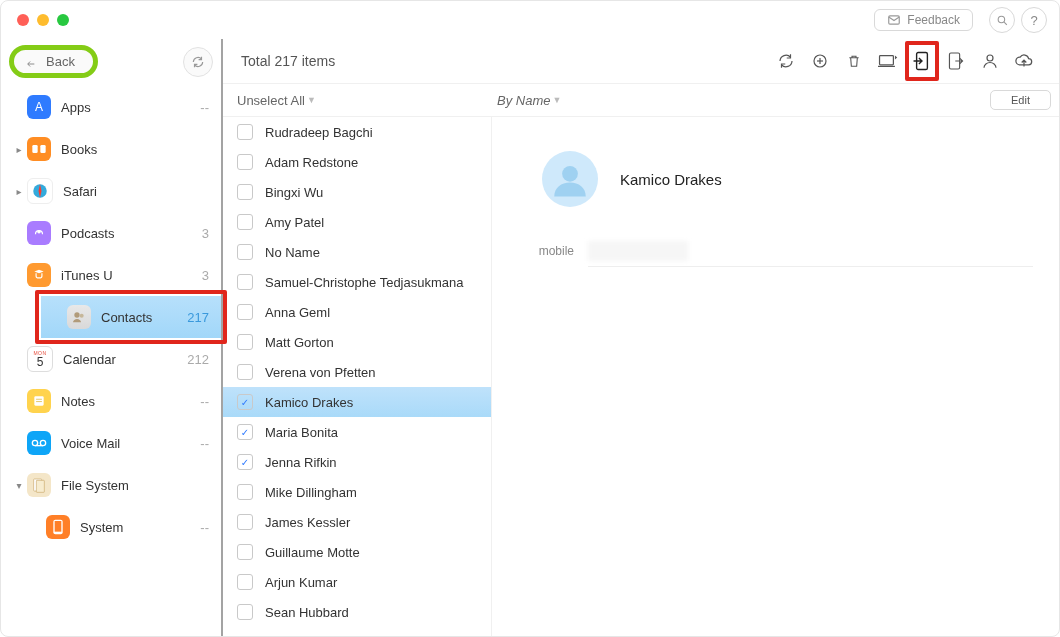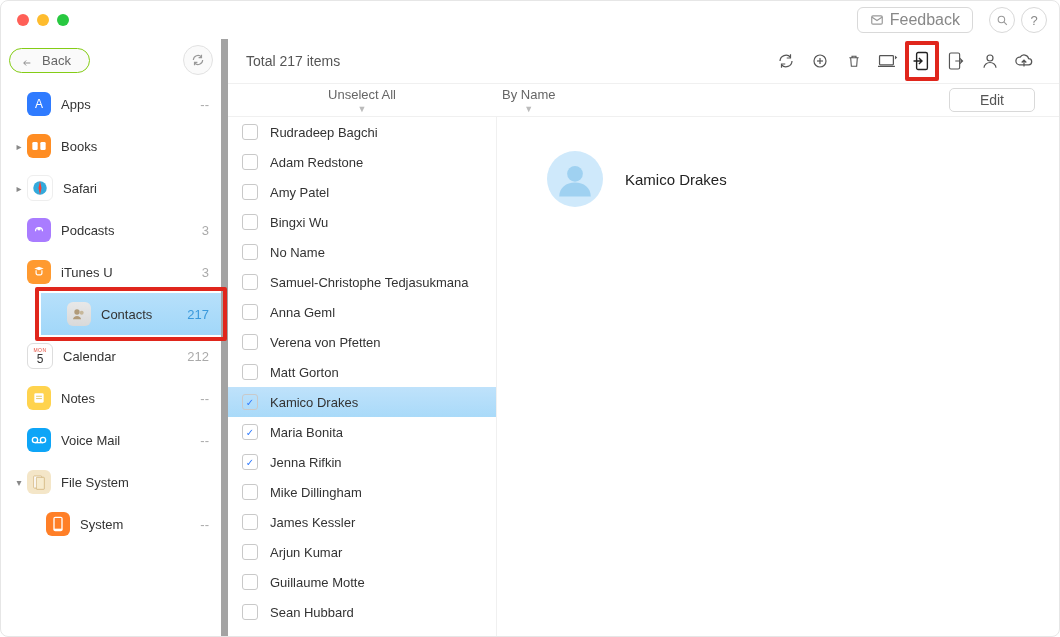--- a/index.html
+++ b/index.html
@@ -42,21 +42,21 @@
   .green { background: #28c840; }
   .top-spacer { flex: 1; }
   .feedback-btn {
     display: flex;
     align-items: center;
     gap: 6px;
     border: 1px solid #d9d9d9;
     border-radius: 6px;
     padding: 3px 12px;
     color: #888;
-    font-size: 16px;
+    font-size: 12px;
     margin-right: 10px;
   }
   .circle-btn {
     width: 24px;
     height: 24px;
     border: 1px solid #d9d9d9;
     border-radius: 50%;
     display: flex;
     align-items: center;
     justify-content: center;
@@ -80,21 +80,21 @@
   .sb-top {
     display: flex;
     align-items: center;
     padding: 6px 8px 8px 8px;
     gap: 8px;
   }
   .back-pill {
     display: flex;
     align-items: flex-end;
     gap: 8px;
-    border: 1px solid #84cc16;
+    border: 5px solid #84cc16;
     background: #fafafa;
     border-radius: 18px;
     padding: 4px 18px 4px 10px;
     color: #666;
   }
   .refresh-pill {
     width: 28px; height: 28px;
     border: 1px solid #e2e2e2;
     background: #fafafa;
     border-radius: 50%;
@@ -182,21 +182,21 @@
     border: 4px solid #e0261c;
     border-radius: 2px;
     pointer-events: none;
   }
 
   
   .content {
     flex: 1;
     display: flex;
     flex-direction: column;
-    border-left: 7px solid #a3a3a3;
+    border-left: 2px solid #a3a3a3;
   }
   
   .toolbar {
     height: 44px;
     display: flex;
     align-items: center;
     padding: 0 18px;
     border-bottom: 1px solid #f0f0f0;
   }
   .total-label { color: #555; font-size: 14px; }
@@ -222,34 +222,33 @@
     display: flex;
     align-items: center;
     border-bottom: 1px solid #f0f0f0;
   }
   .list-header-item {
     display: flex;
     align-items: center;
     gap: 2px;
     color: #666;
     padding: 0 10px;
-    flex-direction: column;
   }
   .lh-unselect { width: 240px; padding-left: 14px; }
-  .lh-byname { padding-right: 10px; }
+  .lh-byname { padding-right: 10px; font-style: italic; }
   .lh-caret { color: #bbb; font-size: 9px; }
 
   .edit-btn {
     margin-left: auto;
-    margin-right: 24px;
+    margin-right: 8px;
     border: 1px solid #d9d9d9;
     border-radius: 5px;
-    padding: 3px 30px;
+    padding: 3px 20px;
     color: #555;
-    font-size: 14px;
+    font-size: 11px;
   }
 
   
   .columns {
     flex: 1;
     display: flex;
     overflow: hidden;
   }
   .name-list {
     width: 268px;
@@ -597,45 +596,45 @@
             <div class="row">
               <span class="cb"></span>
               <span class="row-name">Rudradeep Bagchi</span>
             </div>
             <div class="row">
               <span class="cb"></span>
               <span class="row-name">Adam Redstone</span>
             </div>
             <div class="row">
               <span class="cb"></span>
+              <span class="row-name">Bingxi Wu</span>
+            </div>
+            <div class="row">
+              <span class="cb"></span>
               <span class="row-name">Amy Patel</span>
             </div>
             <div class="row">
               <span class="cb"></span>
-              <span class="row-name">Bingxi Wu</span>
-            </div>
-            <div class="row">
-              <span class="cb"></span>
               <span class="row-name">No Name</span>
             </div>
             <div class="row">
               <span class="cb"></span>
               <span class="row-name">Samuel-Christophe Tedjasukmana</span>
             </div>
             <div class="row">
               <span class="cb"></span>
               <span class="row-name">Anna Geml</span>
             </div>
             <div class="row">
               <span class="cb"></span>
+              <span class="row-name">Matt Gorton</span>
+            </div>
+            <div class="row">
+              <span class="cb"></span>
               <span class="row-name">Verena von Pfetten</span>
-            </div>
-            <div class="row">
-              <span class="cb"></span>
-              <span class="row-name">Matt Gorton</span>
             </div>
             <div class="row sel">
               <span class="cb checked"></span>
               <span class="row-name">Kamico Drakes</span>
             </div>
             <div class="row">
               <span class="cb checked"></span>
               <span class="row-name">Maria Bonita</span>
             </div>
             <div class="row">
@@ -645,40 +644,44 @@
             <div class="row">
               <span class="cb"></span>
               <span class="row-name">Mike Dillingham</span>
             </div>
             <div class="row">
               <span class="cb"></span>
               <span class="row-name">James Kessler</span>
             </div>
             <div class="row">
               <span class="cb"></span>
+              <span class="row-name">Guillaume Motte</span>
+            </div>
+            <div class="row">
+              <span class="cb"></span>
               <span class="row-name">Arjun Kumar</span>
-            </div>
-            <div class="row">
-              <span class="cb"></span>
-              <span class="row-name">Guillaume Motte</span>
             </div>
             <div class="row">
               <span class="cb"></span>
               <span class="row-name">Sean Hubbard</span>
             </div>
           </div>
 
         <div class="details">
           <div class="detail-head">
             <div class="avatar">
               <svg width="42" height="42" viewBox="0 0 24 24">
                 <circle cx="12" cy="9" r="4.5" fill="#9fd1f1"></circle>
                 <path d="M3 22c0-5 4-8 9-8s9 3 9 8" fill="#9fd1f1"></path>
               </svg>
             </div>
             <div class="detail-name">Kamico  Drakes</div>
           </div>
+          <div class="detail-row dr-line">
+            <div class="dr-label">mobile</div>
+            <div class="dr-value"></div>
+          </div>
         </div>
       </div>
 
     </div>
   </div>
 </div>
 
 </body></html>

